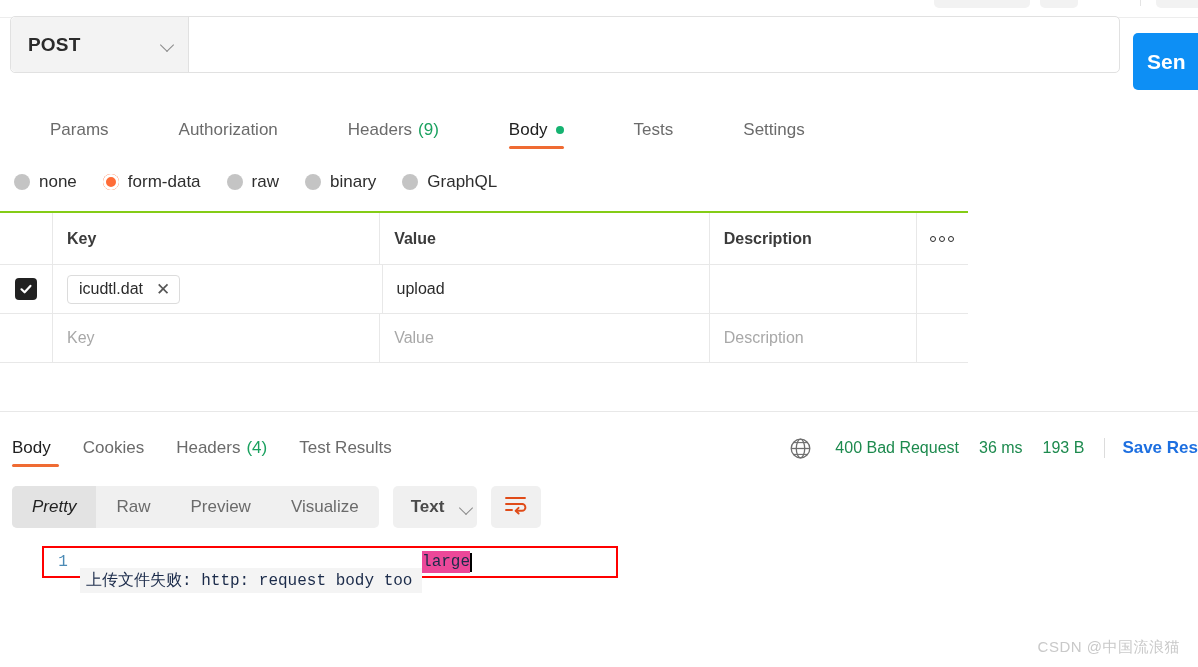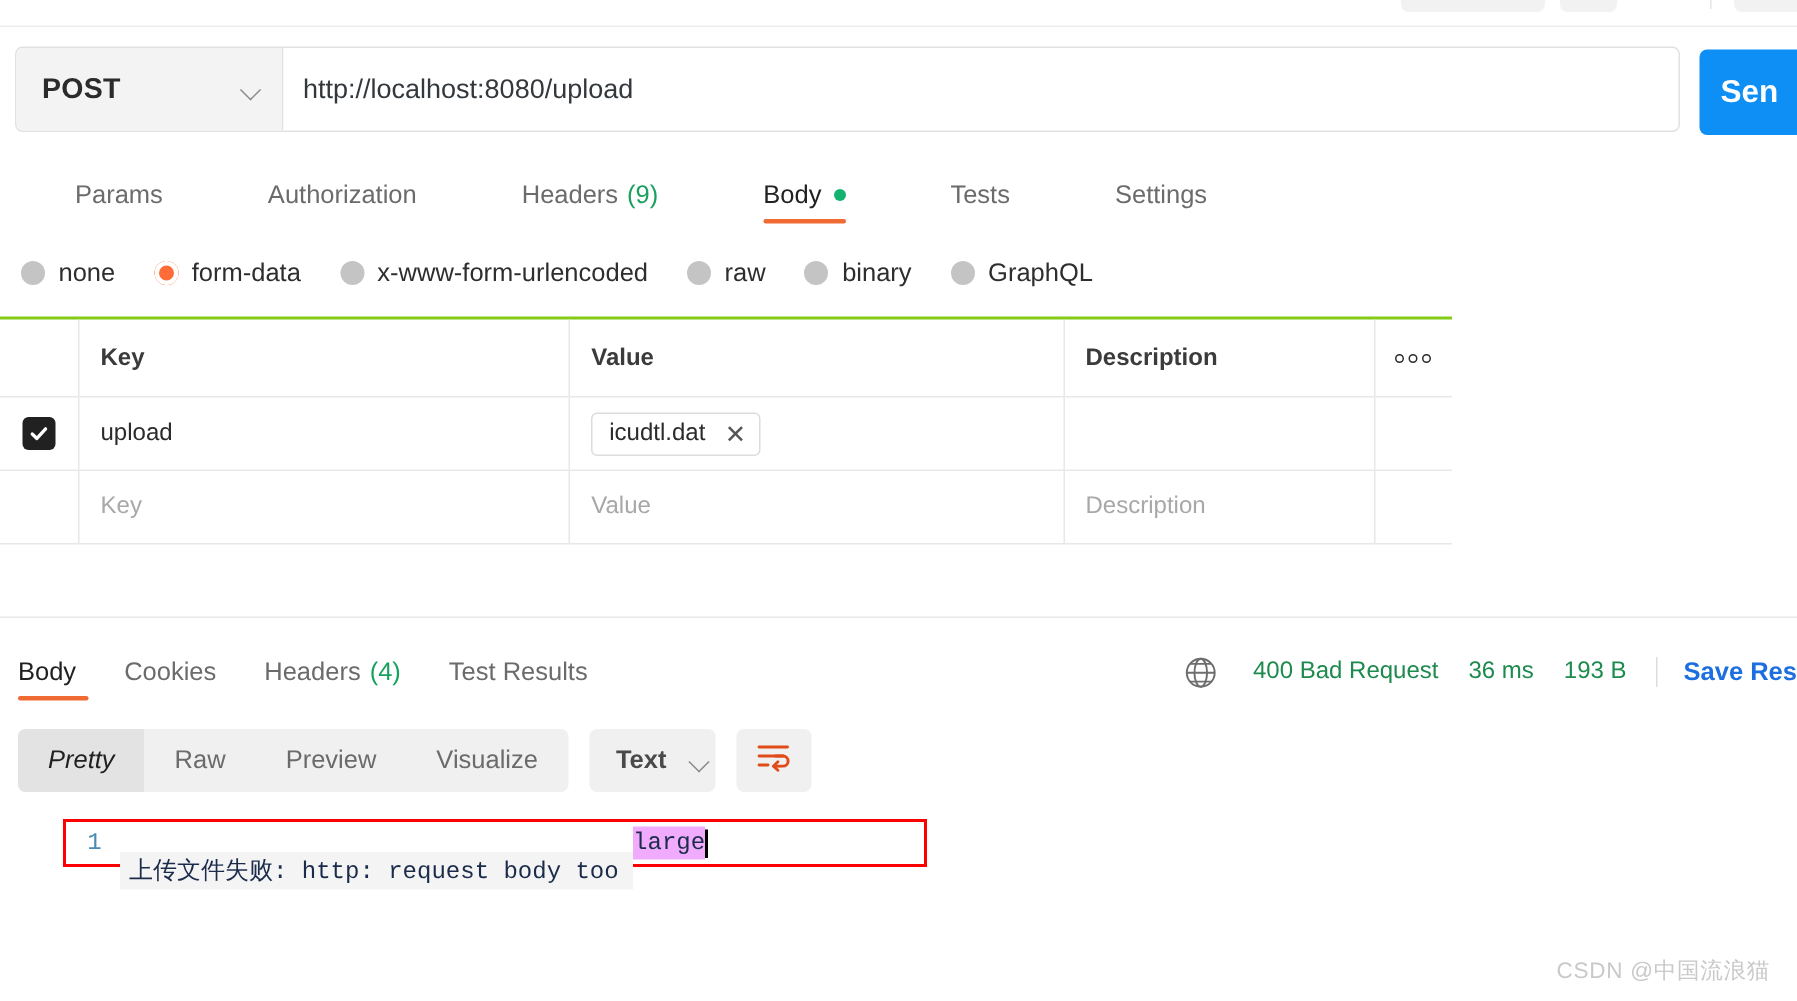--- a/index.html
+++ b/index.html
@@ -16,21 +16,21 @@
     position: absolute; left: 0; top: 0; width: 1198px; height: 18px;
     background: #ffffff; border-bottom: 1px solid #ededed;
   }
   .top-ghost { position: absolute; top: -8px; height: 16px; background: #f2f2f2; border-radius: 5px; }
   .top-ghost.a { left: 934px; width: 96px; }
   .top-ghost.b { left: 1040px; width: 38px; }
   .top-ghost.c { left: 1156px; width: 50px; }
   .top-divider { position: absolute; left: 1140px; top: -8px; width: 1px; height: 14px; background: #e4e4e4; }
 
   
-  .req-bar { position: absolute; left: 10px; top: 31px; height: 57px; width: 1110px;
+  .req-bar { position: absolute; left: 10px; top: 16px; height: 57px; width: 1110px;
              border: 1px solid #e1e1e1; border-radius: 5px; background: #ffffff; display: flex; }
   .method-box { width: 178px; height: 100%; background: #f3f3f3; border-right: 1px solid #e1e1e1;
                 border-radius: 5px 0 0 5px; display: flex; align-items: center;
                 padding: 0 14px 0 17px; justify-content: space-between; cursor: pointer; }
   .method-label { font-size: 19px; color: #2b2b2b; font-weight: bold; letter-spacing: .2px; }
   .chev { width: 13px; height: 13px; position: relative; }
   .chev::before { content: ""; position: absolute; left: 1px; top: 2px; width: 9px; height: 9px;
                   border-right: 1.6px solid #8a8a8a; border-bottom: 1.6px solid #8a8a8a;
                   transform: rotate(45deg); }
   .url-box { flex: 1; display: flex; align-items: center; padding-left: 13px; }
@@ -124,21 +124,21 @@
   
   .body-area { position: absolute; left: 0; top: 540px; width: 1198px; height: 60px; }
   .annot-box { position: absolute; left: 42px; top: 6px; width: 576px; height: 32px;
                border: 2px solid #ff0000; }
   .code-line { position: absolute; left: 46px; top: 10px; width: 568px; height: 24px;
                display: flex; align-items: center; }
   .lineno { width: 34px; text-align: center; font-family: "Liberation Mono", "DejaVu Sans Mono", monospace;
             font-size: 16px; color: #4b8ab5; }
   .code-text { font-family: "Liberation Mono", "DejaVu Sans Mono", monospace; font-size: 16px;
                color: #1b2b4a; background: #f4f4f4; padding: 2px 0 2px 6px; white-space: pre; margin-top: 36px; }
-  .code-sel { background: #f0abfc; font-family: "Liberation Mono", "DejaVu Sans Mono", monospace;
+  .code-sel { background: #ec4899; font-family: "Liberation Mono", "DejaVu Sans Mono", monospace;
               font-size: 16px; color: #1b2b4a; padding: 2px 0; }
   .caret { display: inline-block; width: 2px; height: 19px; background: #000; vertical-align: -4px; }
 
   
   .watermark { position: absolute; right: 18px; bottom: 10px; font-size: 15px; color: #c9c9c9;
                letter-spacing: .5px; }
 </style>
 </head>
 <body>
 
@@ -147,23 +147,20 @@
   <div class="top-ghost b"></div>
   <div class="top-divider"></div>
   <div class="top-ghost c"></div>
 </div>
 
 <div class="req-bar">
   <div class="method-box">
     <span class="method-label">POST</span>
     <span class="chev"></span>
   </div>
-  <div class="url-box">
-    <span class="url-text">http://localhost:8080/upload</span>
-  </div>
 </div>
 <div class="send-btn">Sen</div>
 
 <div class="req-tabs">
   <div class="rtab">
     <span>Params</span>
   </div>
   <div class="rtab">
     <span>Authorization</span>
   </div>
@@ -184,24 +181,20 @@
 </div>
 
 <div class="radio-row">
   <div class="radio-item">
     <span class="radio-dot"></span>
     <span class="radio-label">none</span>
   </div>
   <div class="radio-item sel">
     <span class="radio-dot"></span>
     <span class="radio-label">form-data</span>
-  </div>
-  <div class="radio-item">
-    <span class="radio-dot"></span>
-    <span class="radio-label">x-www-form-urlencoded</span>
   </div>
   <div class="radio-item">
     <span class="radio-dot"></span>
     <span class="radio-label">raw</span>
   </div>
   <div class="radio-item">
     <span class="radio-dot"></span>
     <span class="radio-label">binary</span>
   </div>
   <div class="radio-item">
@@ -232,28 +225,28 @@
   </div>
 
   <div class="trow data">
     <div class="cell c-check">
       <span class="checkbox">
         <svg width="14" height="14" viewBox="0 0 14 14">
             <path d="M2.5 7.3 L5.6 10.3 L11.4 3.9" stroke="#ffffff" stroke-width="2.2" fill="none" stroke-linecap="round" stroke-linejoin="round"></path>
           </svg>
       </span>
     </div>
-    <div class="cell c-key">
-      <span class="td-text">upload</span>
-    </div>
     <div class="cell c-val">
       <span class="file-chip">
         <span class="file-chip-name">icudtl.dat</span>
         <span class="file-chip-x">✕</span>
       </span>
+    </div>
+    <div class="cell c-key">
+      <span class="td-text">upload</span>
     </div>
     <div class="cell c-desc"></div>
     <div class="cell c-more"></div>
   </div>
 
   <div class="trow empty">
     <div class="cell c-check"></div>
     <div class="cell c-key">
       <span class="td-placeholder">Key</span>
     </div>

